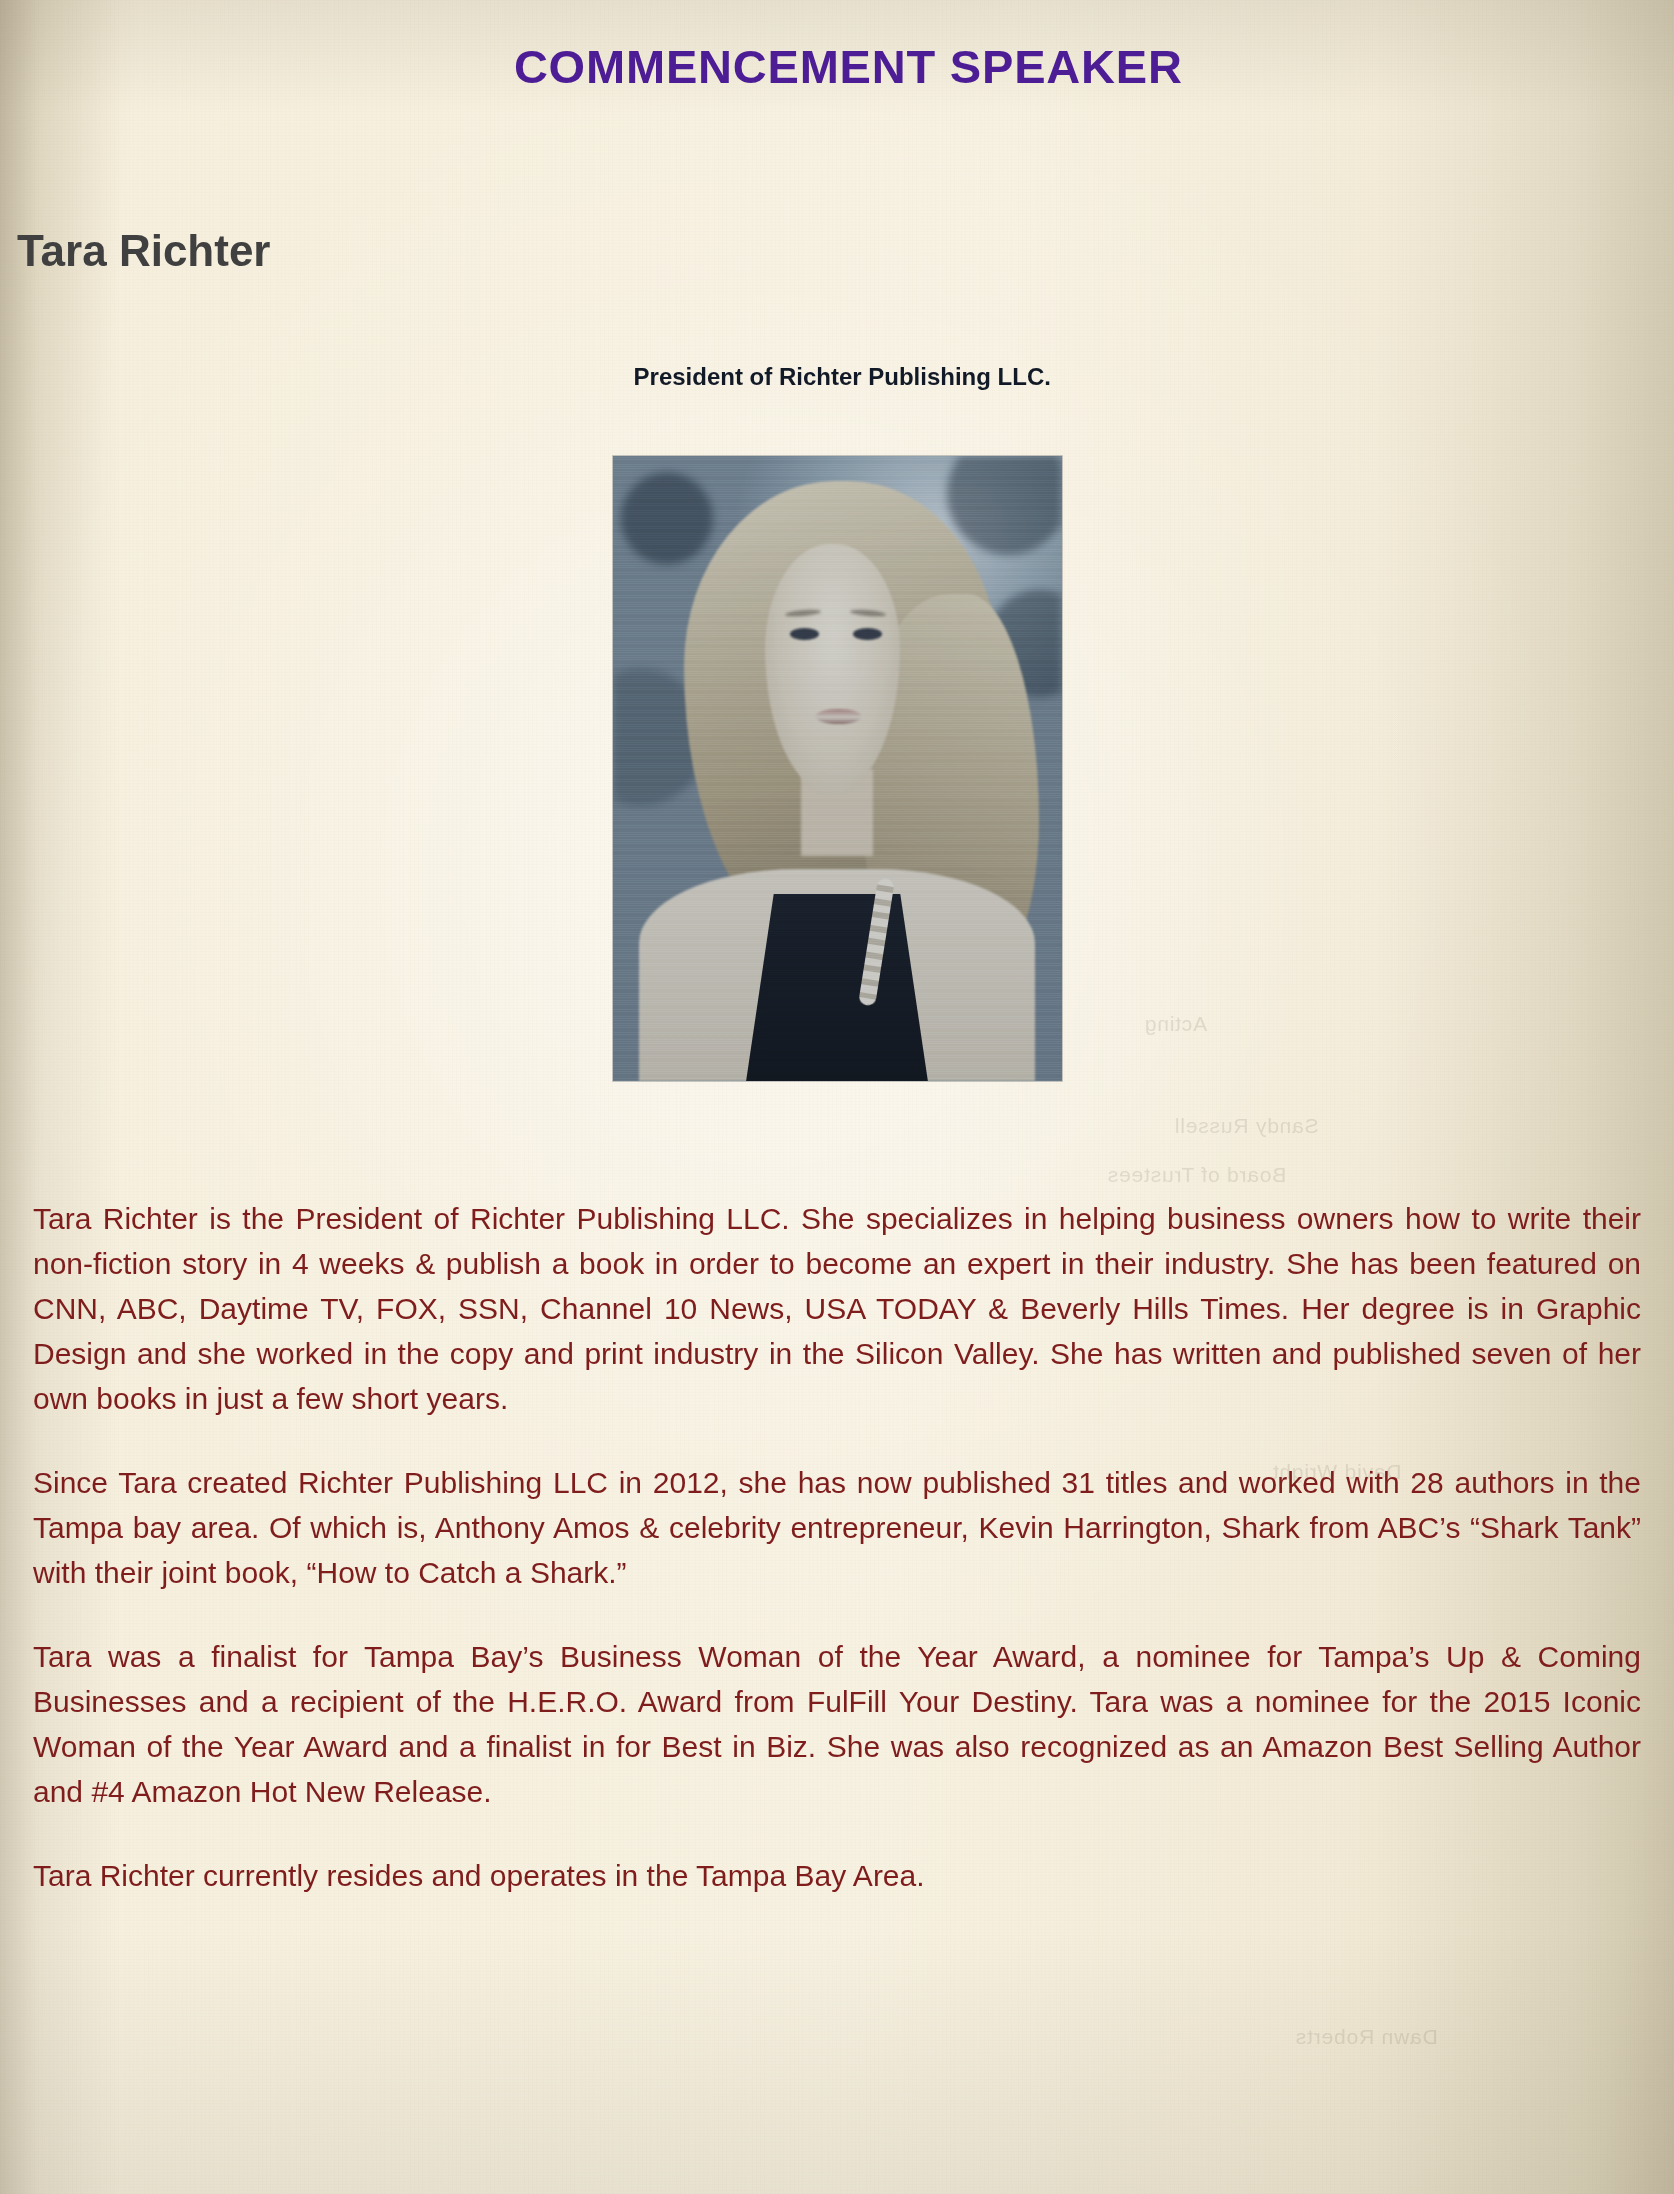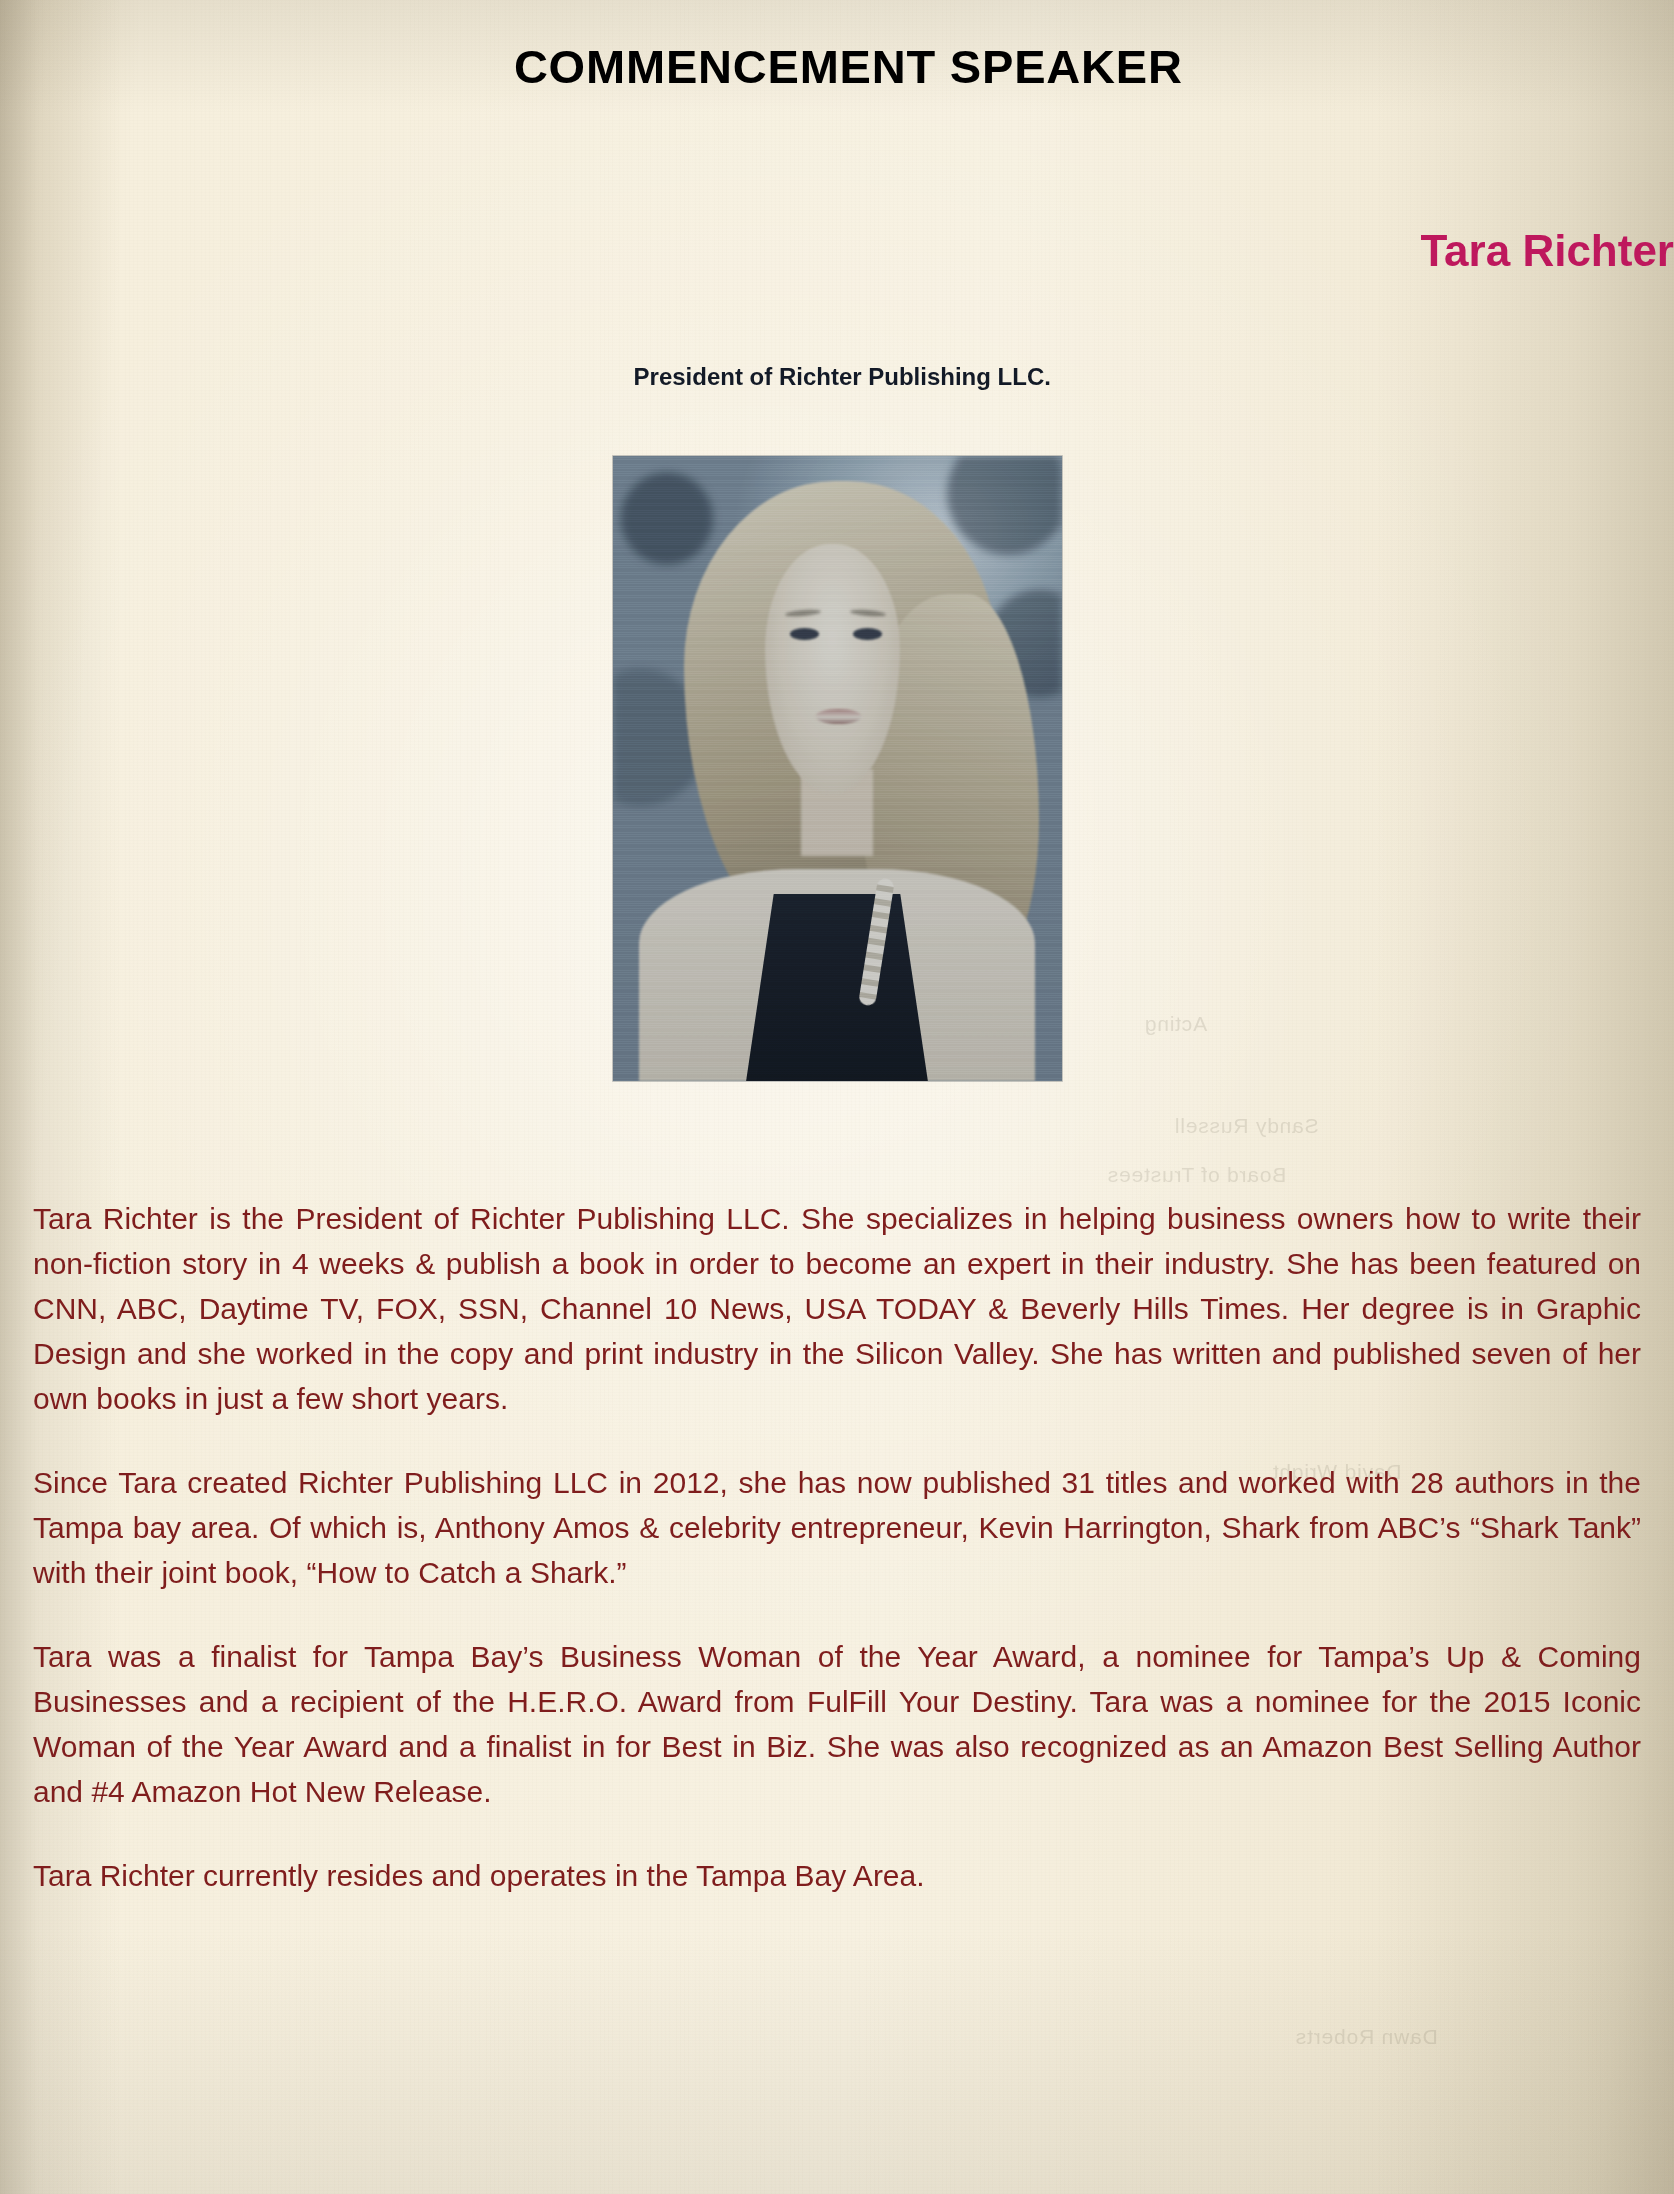--- a/index.html
+++ b/index.html
@@ -58,31 +58,31 @@
     position: relative;
     z-index: 3;
     padding: 0;
   }
 
   .doc-title {
     text-align: center;
     font-size: 47px;
     font-weight: bold;
     letter-spacing: 0.8px;
-    color: #000000;
+    color: #4c1d95;
     margin: 39px 0 0 0;
     padding-left: 22.6px;
   }
   .speaker-name {
-    text-align: right;
+    text-align: left;
     font-size: 44px;
     font-weight: bold;
-    color: #be185d;
+    color: #404040;
     margin: 132px 0 0 0;
-    padding-left: 27px;
+    padding-left: 17px;
   }
   .speaker-role {
     text-align: center;
     font-size: 24px;
     font-weight: bold;
     color: #131a27;
     margin: 87px 0 0 0;
     padding-left: 10.5px;
   }
 

